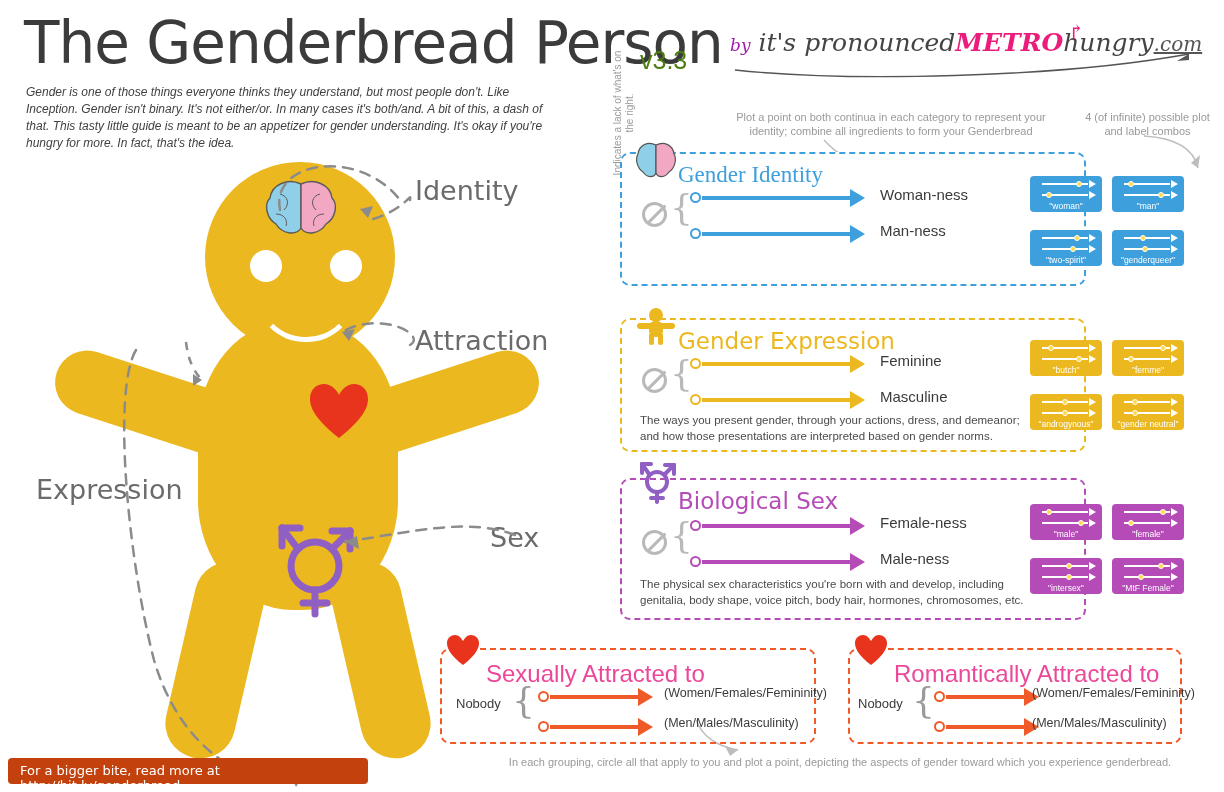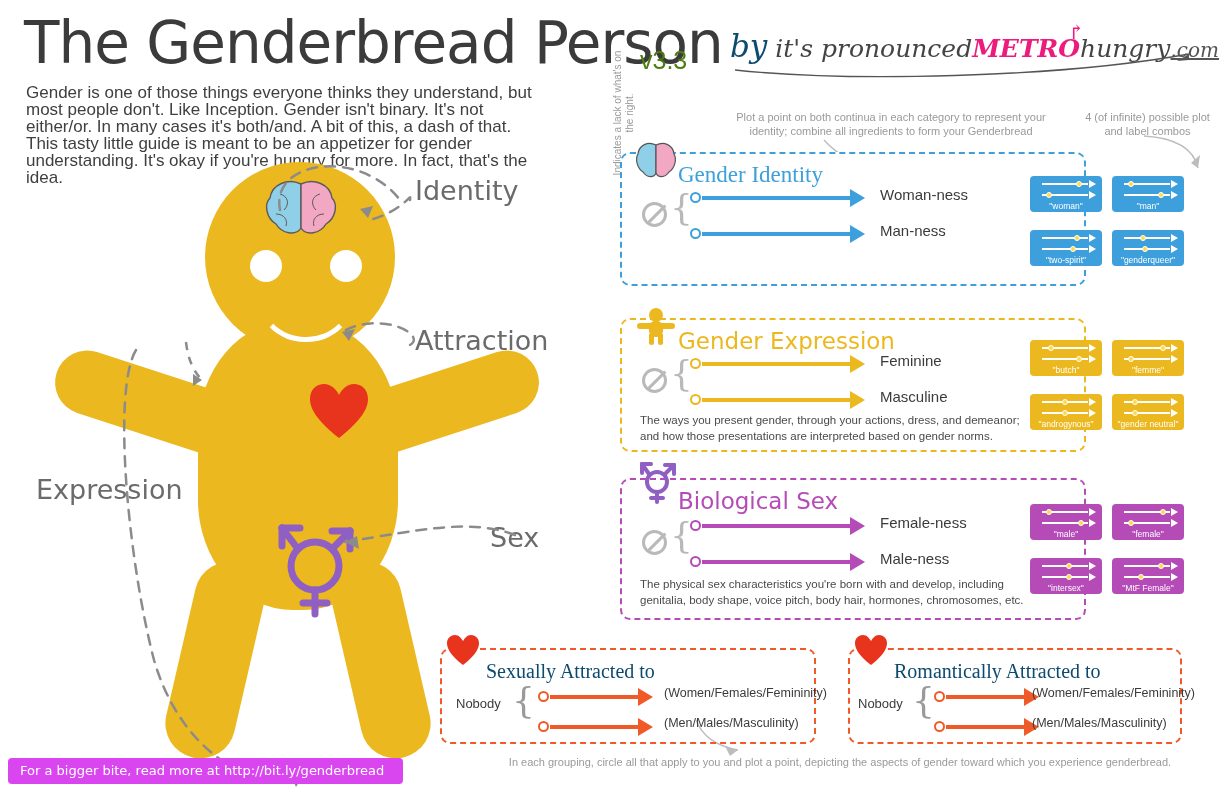--- a/index.html
+++ b/index.html
@@ -16,29 +16,29 @@
     left:24px;top:14px;
     font-size:58px;line-height:58px;
     font-family:"DejaVu Sans", sans-serif;
     font-weight:400;letter-spacing:-1px;color:#3b3b3b;
   }
   #version{
     left:640px;top:46px;font-size:25px;color:#4d7c0f;
   }
   #intro{
     left:26px;top:84px;width:520px;
-    font-size:17px;line-height:17px;color:#3f3f3f;
+    font-size:12px;line-height:17px;color:#3f3f3f;font-style:italic;
   }
 
   #byline{
     left:730px;top:28px;width:480px;height:46px;
     font-family:"DejaVu Serif", serif;font-style:italic;
     font-size:25px;color:#444;white-space:nowrap;
   }
-  #byline .by{font-size:31px;color:#0c4a6e;}
+  #byline .by{font-size:17px;color:#a21caf;}
   #byline .metro{color:#ec1c7d;font-weight:bold;font-style:italic;}
   #byline .dotcom{color:#555;font-size:20px;text-decoration:underline;}
   #byline .arrowmark{
     position:absolute;left:338px;top:-8px;color:#ec1c7d;font-size:20px;
   }
 
   
   .note{
     font-size:11px;color:#9a9a9a;line-height:14px;
   }
@@ -136,28 +136,28 @@
   }
   .chip .mini .mdot{
     position:absolute;top:1px;width:6px;height:6px;border-radius:50%;background:#ffd94a;border:1px solid #fff;box-sizing:border-box;
   }
   .chip .cap{
     position:absolute;left:0;bottom:1px;width:72px;text-align:center;font-size:8.5px;color:#fff;
   }
 
   
   .apanel{position:absolute;border:2px dashed #f05a28;border-radius:10px;}
-  .apanel .attl{position:absolute;left:44px;top:10px;font-size:20px;color:#0c4a6e;font-family:Liberation Serif, serif;}
+  .apanel .attl{position:absolute;left:44px;top:10px;font-size:24px;color:#ec4899;font-family:Liberation Sans, sans-serif;}
   .apanel .aheart{position:absolute;left:4px;top:-16px;width:34px;height:32px;}
   .apanel .nobody{position:absolute;font-size:13px;color:#3b3b3b;}
   .apanel .opt{position:absolute;font-size:12.5px;color:#3b3b3b;}
 
   
   #banner{
-    left:8px;top:758px;width:395px;height:26px;background:#d946ef;border-radius:4px;
+    left:8px;top:758px;width:360px;height:26px;background:#c2410c;border-radius:4px;
   }
   #banner span{
     position:absolute;left:12px;top:5px;color:#fff;font-size:13px;
     font-family:"DejaVu Sans", sans-serif;
   }
 
   svg{display:block;overflow:visible;}
 </style>
 </head>
 <body>

